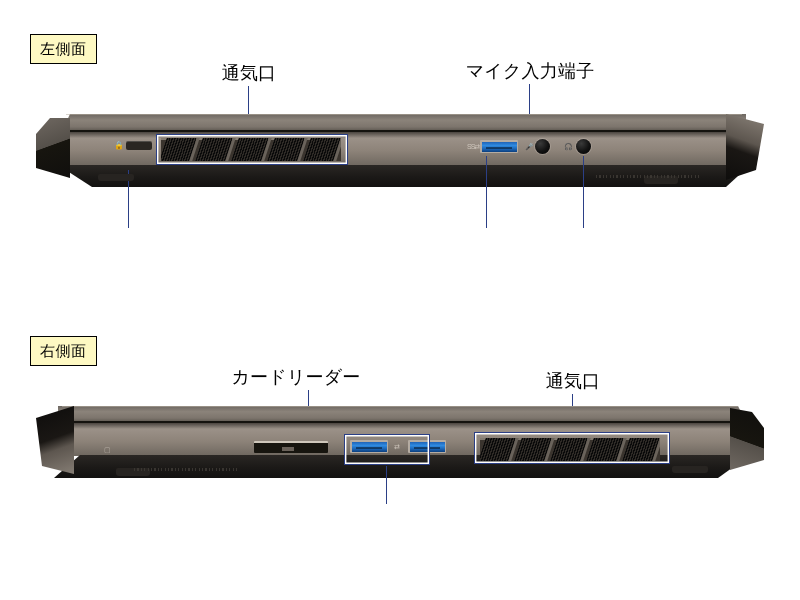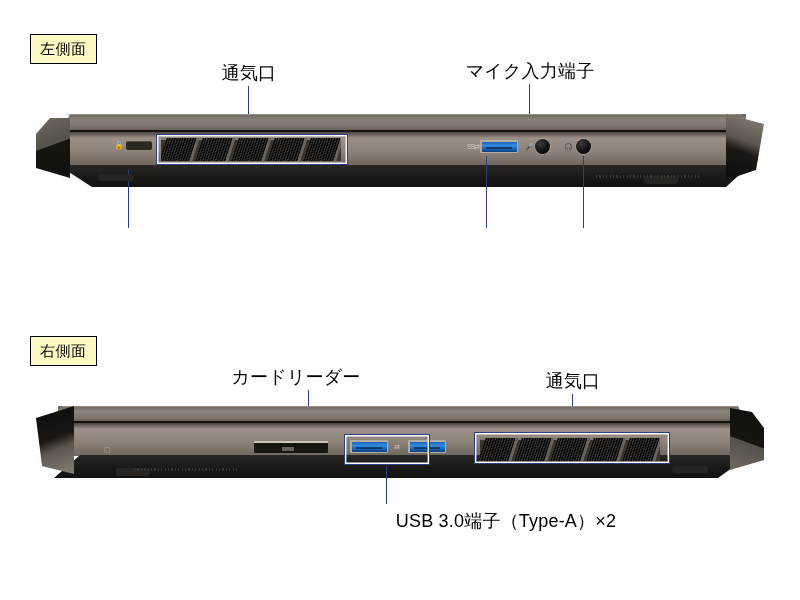--- a/index.html
+++ b/index.html
@@ -313,15 +313,14 @@
     </div>
 
     <div class="foot" style="left:80px;  top:66px; width:34px; height:8px;"></div>
     <div class="foot" style="left:636px; top:64px; width:36px; height:7px;"></div>
   </div>
 
   <div class="hl" style="left:344px; top:434px; width:86px; height:31px;"></div>
   <div class="hl" style="left:474px; top:432px; width:196px; height:32px;"></div>
 
   <div class="leader" style="left:386px; top:466px; height:38px;"></div>
-  <div class="callout center" style="left:506px; top:512px;">USB 3.0端子（Type-A）×2</div>
 
 </div>
 
 </body></html>

